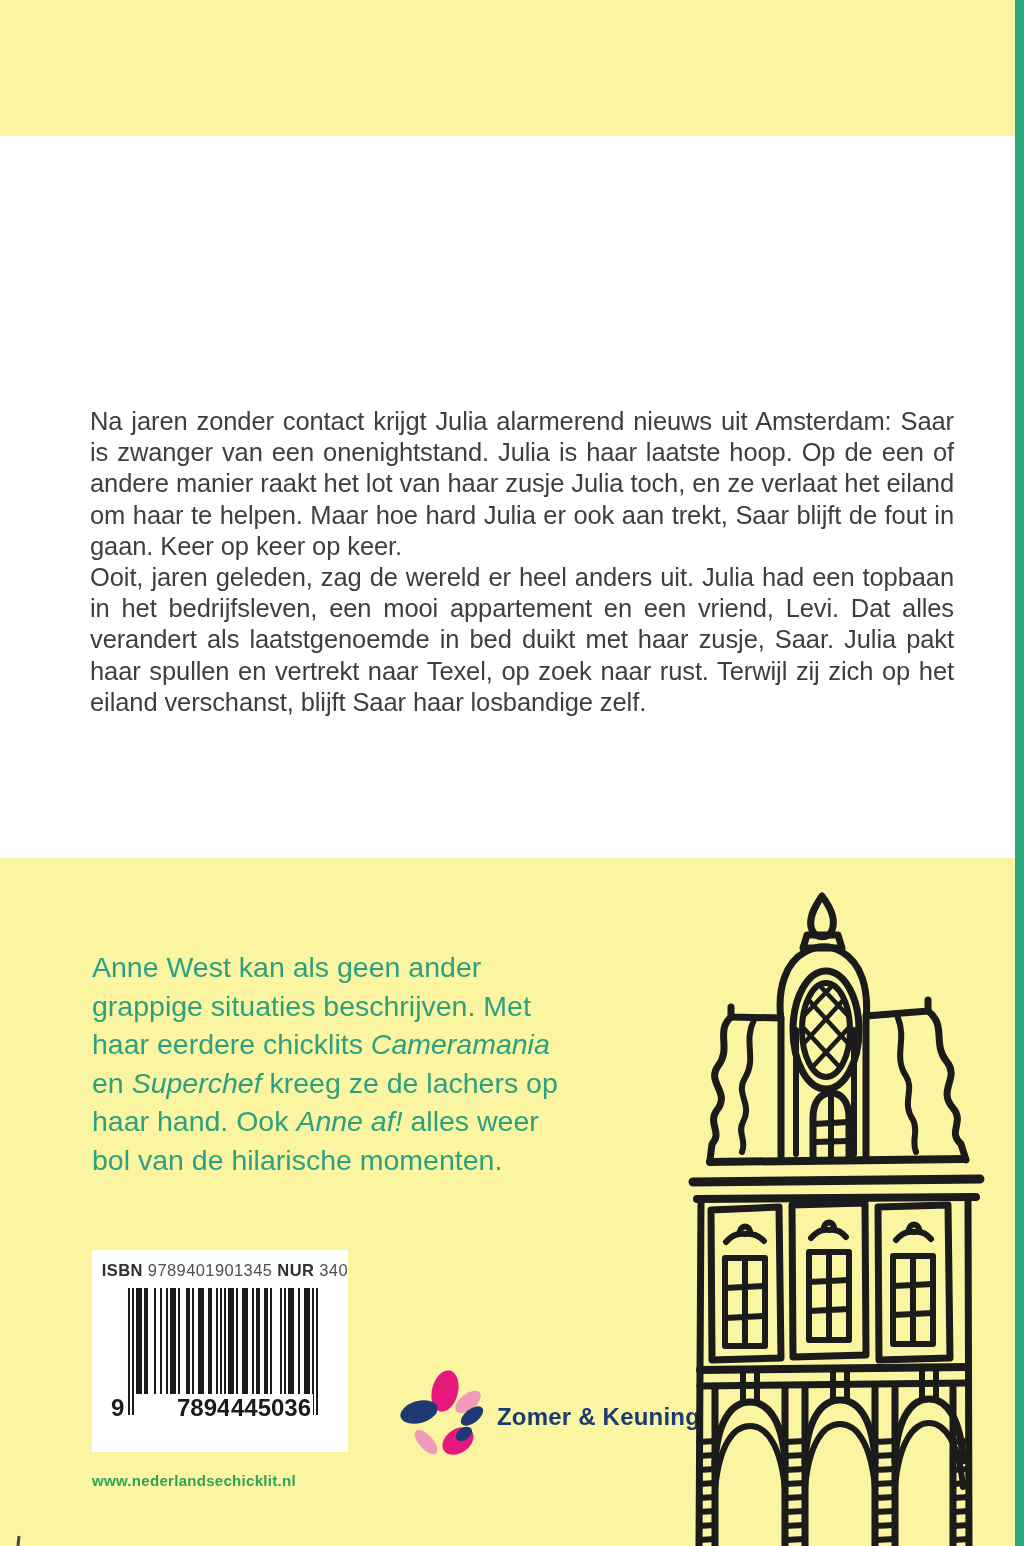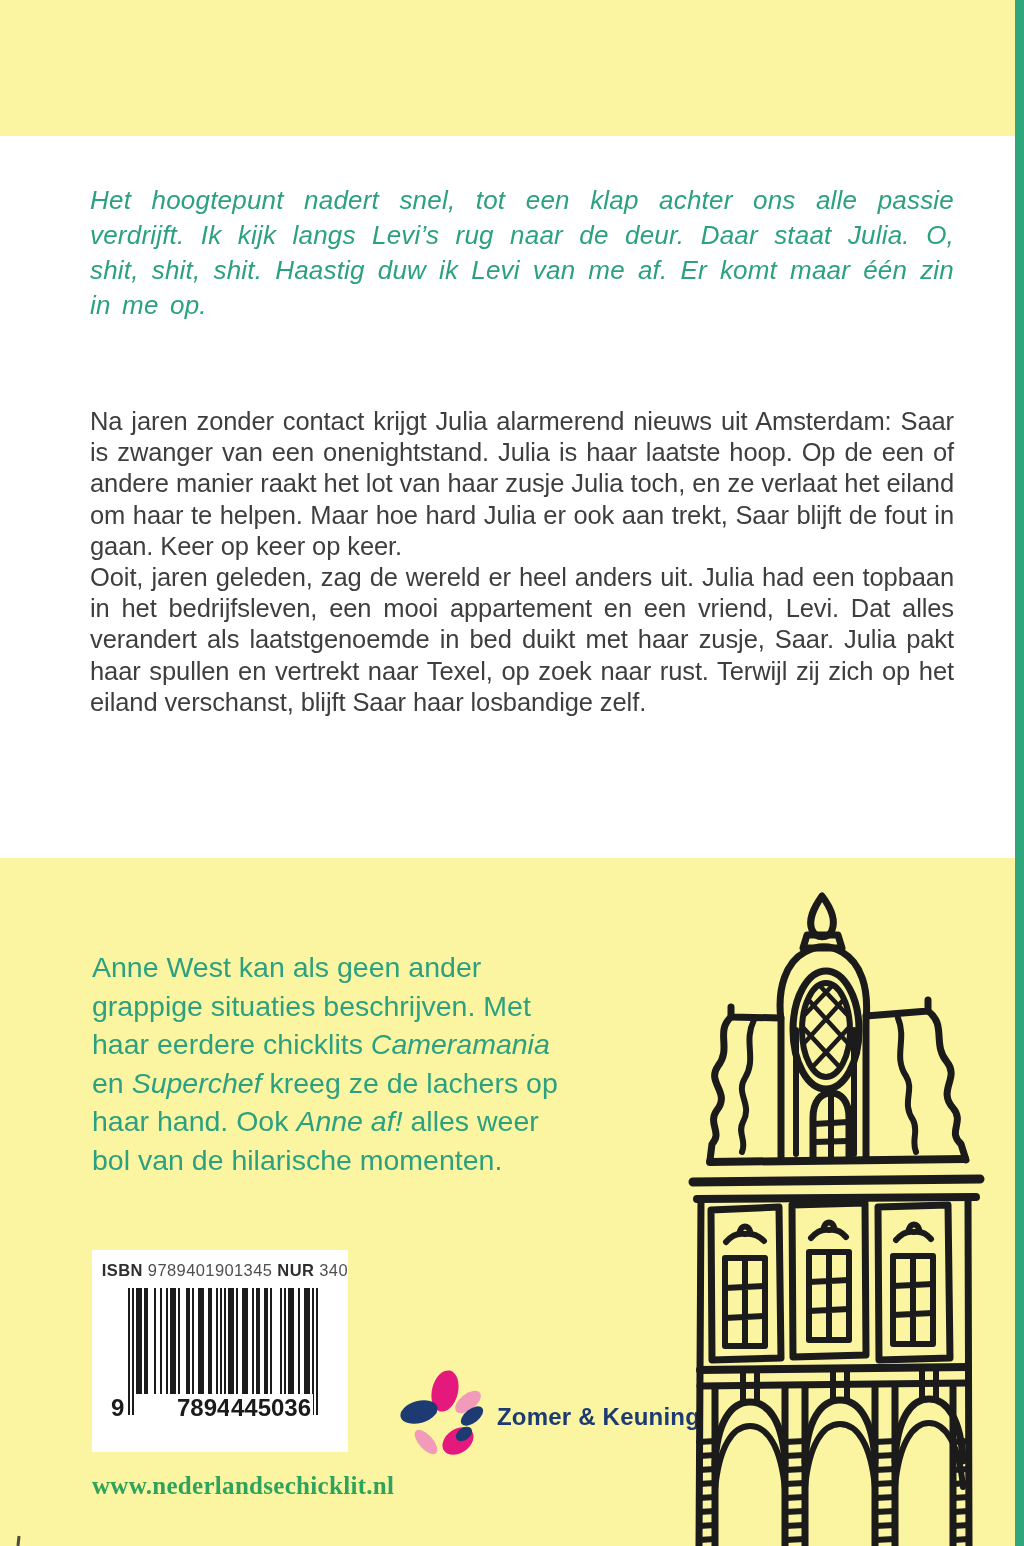--- a/index.html
+++ b/index.html
@@ -59,35 +59,34 @@
   .bn-g1{position:absolute;left:7px;width:84px;text-align:center;top:0;background:var(--white,#fff);padding-left:40px;}
   .bn-g2{position:absolute;left:101px;width:84px;text-align:center;top:0;background:var(--white,#fff);}
 
   .flower-logo{position:absolute;left:398px;top:1368px;width:92px;height:94px;}
   .publisher-name{
     position:absolute;left:497px;top:1403px;
     color:var(--navy,#1d3a73);font-size:24px;font-weight:bold;letter-spacing:.2px;
   }
   .website{
     position:absolute;left:92px;top:1472px;
-    color:var(--website-green,#2ea35b);font-size:25px;font-weight:bold;letter-spacing:.3px;font-family:Liberation Serif, serif;
+    color:var(--website-green,#2ea35b);font-size:15px;font-weight:bold;letter-spacing:.3px;
   }
   .house{position:absolute;left:685px;top:890px;width:331px;height:656px;}
   .house path,.house ellipse,.house rect{fill:none;stroke:var(--ink,#1b1b1b);stroke-linecap:round;stroke-linejoin:round;}
   .corner-tick{position:absolute;left:17px;top:1536px;width:3px;height:10px;background:#4a4a40;transform:rotate(6deg);}
 </style>
 </head>
 <body>
 
 <div class="band band-top"></div>
 <div class="band band-bottom"></div>
 <div class="edge-strip"></div>
 
 <div class="quote-block">
-  <p>Het hoogtepunt nadert snel, tot een klap achter ons alle passie verdrijft. Ik kijk langs Levi’s rug naar de deur. Daar staat Julia. O, shit, shit, shit. Haastig duw ik Levi van me af. Er komt maar één zin in me op.</p>
 </div>
 
 <div class="synopsis-block">
   <p>Na jaren zonder contact krijgt Julia alarmerend nieuws uit Amsterdam: Saar is zwanger van een onenightstand. Julia is haar laatste hoop. Op de een of andere manier raakt het lot van haar zusje Julia toch, en ze verlaat het eiland om haar te helpen. Maar hoe hard Julia er ook aan trekt, Saar blijft de fout in gaan. Keer op keer op keer.</p>
   <p>Ooit, jaren geleden, zag de wereld er heel anders uit. Julia had een topbaan in het bedrijfsleven, een mooi appartement en een vriend, Levi. Dat alles verandert als laatstgenoemde in bed duikt met haar zusje, Saar. Julia pakt haar spullen en vertrekt naar Texel, op zoek naar rust. Terwijl zij zich op het eiland verschanst, blijft Saar haar losbandige zelf.</p>
 </div>
 
 <div class="author-block"><span>Anne West kan als geen ander
 grappige situaties beschrijven. Met
 haar eerdere chicklits </span><span class="it">Cameramania</span><span>

